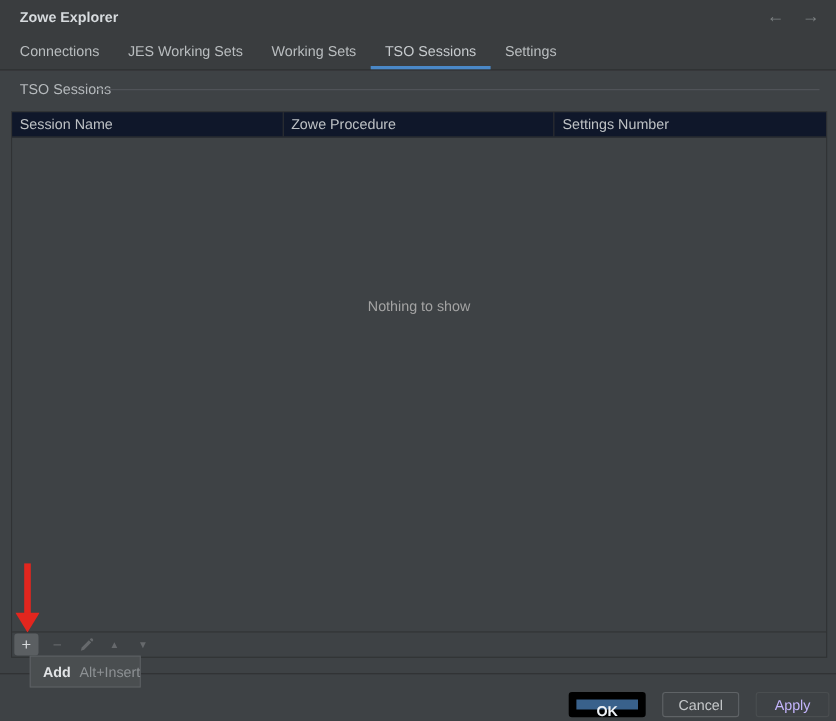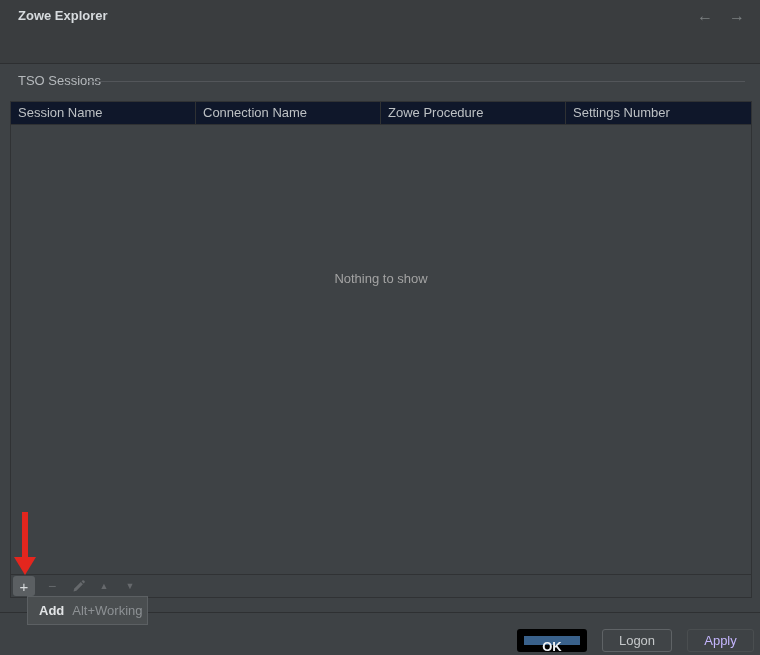--- a/index.html
+++ b/index.html
@@ -75,21 +75,21 @@
   .tb-btn svg { display:block; }
 
   
   .annotation-arrow { position:absolute; left:14px; top:512px; width:22px; height:63px; }
 
   
   .bottom-sep { position:absolute; left:0; top:612px; width:760px; height:1px; background:#2e3032; }
 
   
   .tooltip {
-    position:absolute; left:27px; top:596px; width:121px; height:29px;
+    position:absolute; left:27px; top:596px; width:101px; height:29px;
     background:#4a4e50; border:1px solid #5c6063;
     display:flex; align-items:center; padding-left:11px; gap:8px; z-index:5;
   }
   .tooltip .tt-label { color:#e2e4e6; font-weight:bold; }
   .tooltip .tt-shortcut { color:#8d9194; }
 
   
   .btn {
     position:absolute; top:629px; height:23px;
     border-radius:3px; text-align:center; line-height:21px;
@@ -113,29 +113,35 @@
 <body>
 
 <div class="window">
 
   <div class="header-band">
     <div class="window-title">Zowe Explorer</div>
     <div class="nav-arrows">
       <div class="nav-arrow">←</div>
       <div class="nav-arrow">→</div>
     </div>
+    <div class="tab-bar">
+      <div class="tab">Connections</div>
+      <div class="tab">JES Working Sets</div>
+      <div class="tab">Working Sets</div>
+      <div class="tab active">TSO Sessions</div>
+      <div class="tab">Settings</div>
+    </div>
   </div>
 
   <div class="section-label">TSO Sessions</div>
   <div class="section-line"></div>
 
   <div class="panel">
     <div class="thead">
       <div class="th">Session Name</div>
-      <div class="th">Connection Name</div>
       <div class="th">Zowe Procedure</div>
       <div class="th">Settings Number</div>
     </div>
     <div class="tbody">
       <div class="empty-text">Nothing to show</div>
     </div>
     <div class="toolbar">
       <div class="tb-btn add">+</div>
       <div class="tb-btn">−</div>
       <div class="tb-btn">
@@ -159,20 +165,20 @@
     <svg width="22" height="63" viewBox="0 0 22 63">
       <rect x="8" y="0" width="6" height="47" fill="#e3261e"></rect>
       <polygon points="0,45 22,45 11,63" fill="#e3261e"></polygon>
     </svg>
   </div>
 
   <div class="bottom-sep"></div>
 
   <div class="tooltip">
     <span class="tt-label">Add</span>
-    <span class="tt-shortcut">Alt+Working</span>
+    <span class="tt-shortcut">Alt+Insert</span>
   </div>
 
   <div class="btn btn-ok">OK</div>
-  <div class="btn btn-cancel">Logon</div>
+  <div class="btn btn-cancel">Cancel</div>
   <div class="btn btn-apply">Apply</div>
 
 </div>
 
 </body></html>

